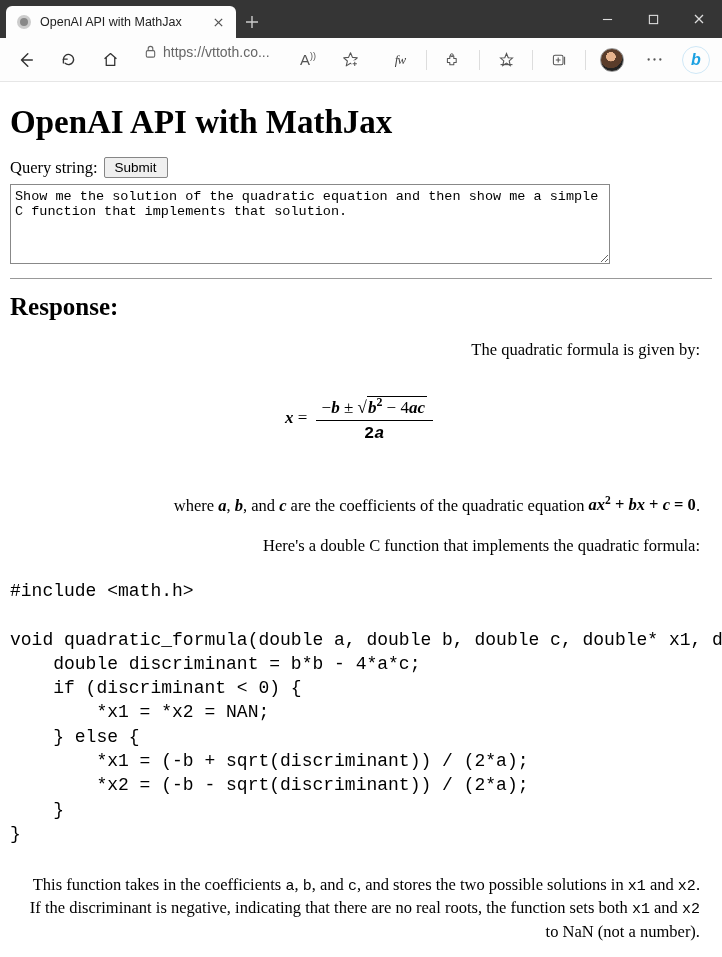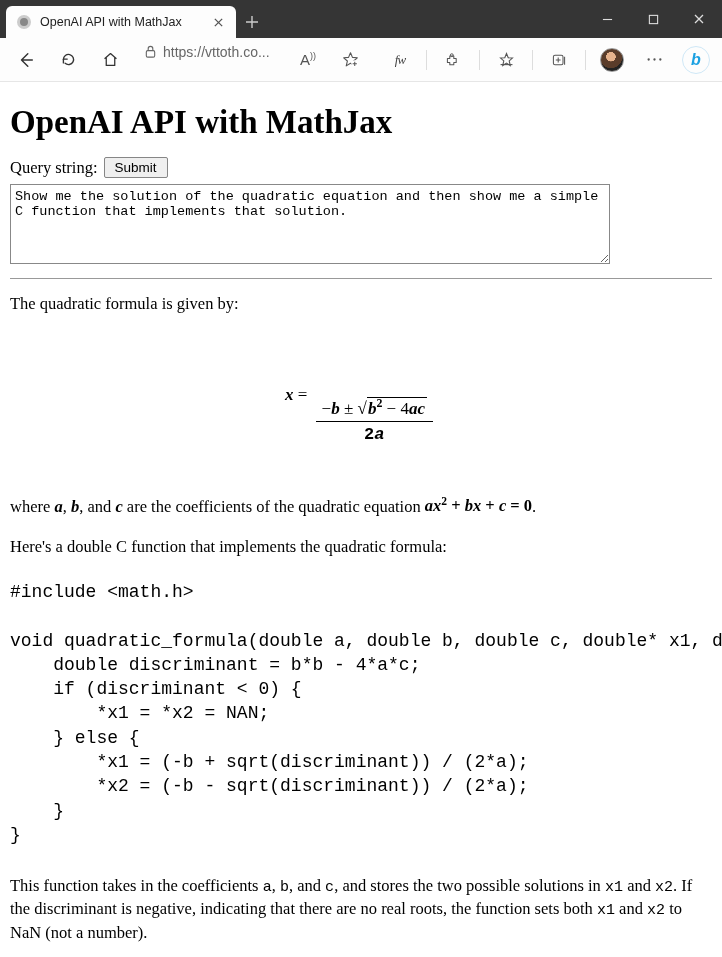--- a/index.html
+++ b/index.html
@@ -65,25 +65,25 @@
       font-family: "Courier New", monospace;
       font-size: 13.5px;
       padding: 4px;
       border: 1px solid #888;
       resize: both;
       display:block;
       margin-top: 4px;
     }
     hr { margin: 14px 0; border: none; border-top: 1px solid #999; }
     .content h2 { font-size: 25px; font-weight: bold; margin: 10px 0 18px; }
-    .content p { font-size: 16.5px; line-height: 1.35; margin: 8px 0 18px; }
+    .content p { font-size: 16.5px; line-height: 1.35; margin: 8px 12px 18px; text-align: right; }
     
     .math-display { text-align:center; margin: 34px 0 50px; font-family: "Cambria Math", "Times New Roman", serif; font-size: 17px;}
     .frac { display:inline-block; vertical-align:middle; text-align:center; margin: 0 4px;}
-    .frac .num { display:block; border-bottom: 1.3px solid #000; padding: 0 6px 2px; margin-top: 47px; }
+    .frac .num { display:block; border-bottom: 1.3px solid #000; padding: 0 6px 2px; }
     .frac .den { display:block; padding-top: 3px; font-weight:bold;font-family:Liberation Mono, monospace;}
     .sqrt-line { border-top: 1.3px solid #000; padding: 1px 2px 0 1px;}
     .math-i { font-style: italic; font-weight: bold; }
     .mrm { font-style: normal; }
     .sup { font-size: 0.7em; vertical-align: super; font-weight:bold; font-style:normal;}
     
     .inline-math { font-family: "Cambria Math", "Times New Roman", serif; font-style: italic; font-weight:bold;}
     .inline-math .sup { font-weight:bold;}
     
     pre.code {
@@ -220,20 +220,21 @@
   <h1>OpenAI API with MathJax</h1>
 
   <div class="form-row">
     <span>Query string:</span>
     <button class="submit-btn">Submit</button>
   </div>
   <textarea class="query-box" style="">Show me the solution of the quadratic equation and then show me a simple C function that implements that solution.</textarea>
 
   <hr>
 
+  <h2>Response:</h2>
 
   <p>The quadratic formula is given by:</p>
 
   <div class="math-display">
     <span class="math-i">x</span><span> = </span><span class="frac"><span class="num"><span>−</span><span class="math-i">b</span><span> ± </span><span>√</span><span class="sqrt-line"><span class="math-i">b</span><span class="sup">2</span><span> − 4</span><span class="math-i">a</span><span class="math-i">c</span></span></span><span class="den"><span>2</span><span class="math-i">a</span></span></span>
   </div>
 
   <p>
     <span>where </span><span class="inline-math">a</span><span>, </span><span class="inline-math">b</span><span>, and </span><span class="inline-math">c</span><span> are the coefficients of the quadratic equation </span><span class="inline-math"><span>a</span><span>x</span><span class="sup">2</span><span class="mrm"> + </span><span>b</span><span>x</span><span class="mrm"> + </span><span>c</span><span class="mrm"> = 0</span></span><span>.</span>
   </p>

